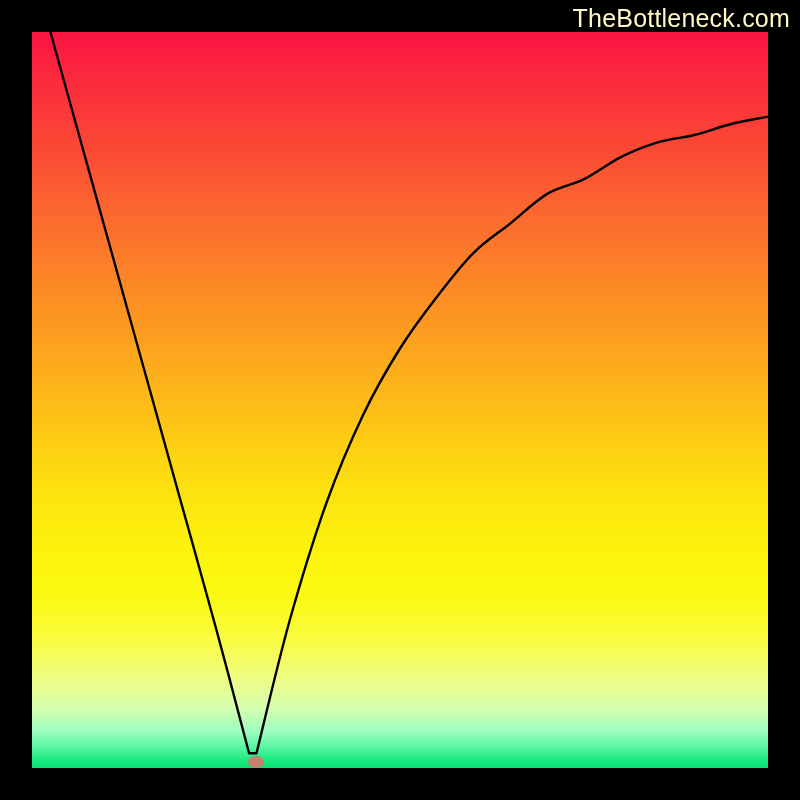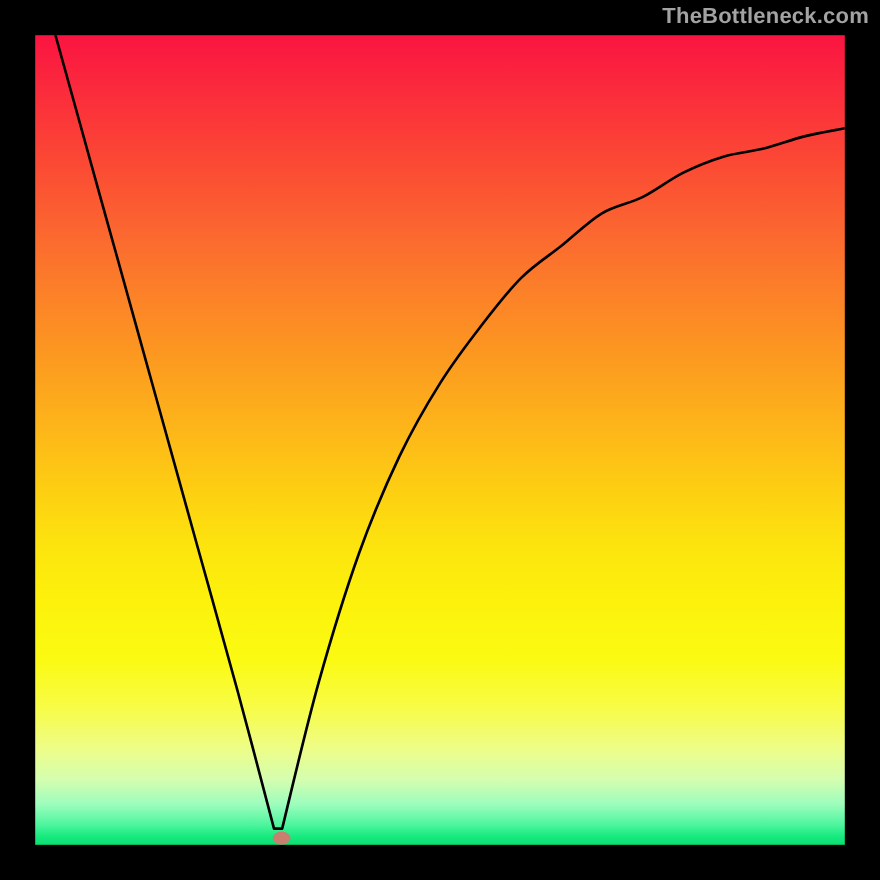--- a/index.html
+++ b/index.html
@@ -58,23 +58,23 @@
     width: 16px;
     height: 12px;
     background: #c97f70;
     border-radius: 50%;
     transform: translate(-50%, -50%);
   }
   .attribution {
     position: absolute;
     top: 4px;
     right: 10px;
-    color: #a3a3a3;
-    font-size: 20px;
-    font-weight: 700;
+    color: #fef9c3;
+    font-size: 25px;
+    font-weight: 400;
     letter-spacing: 0.2px;
     user-select: none;
   }
 </style>
 </head>
 <body>
 
 <div class="frame">
 
   <div class="plot-area">

